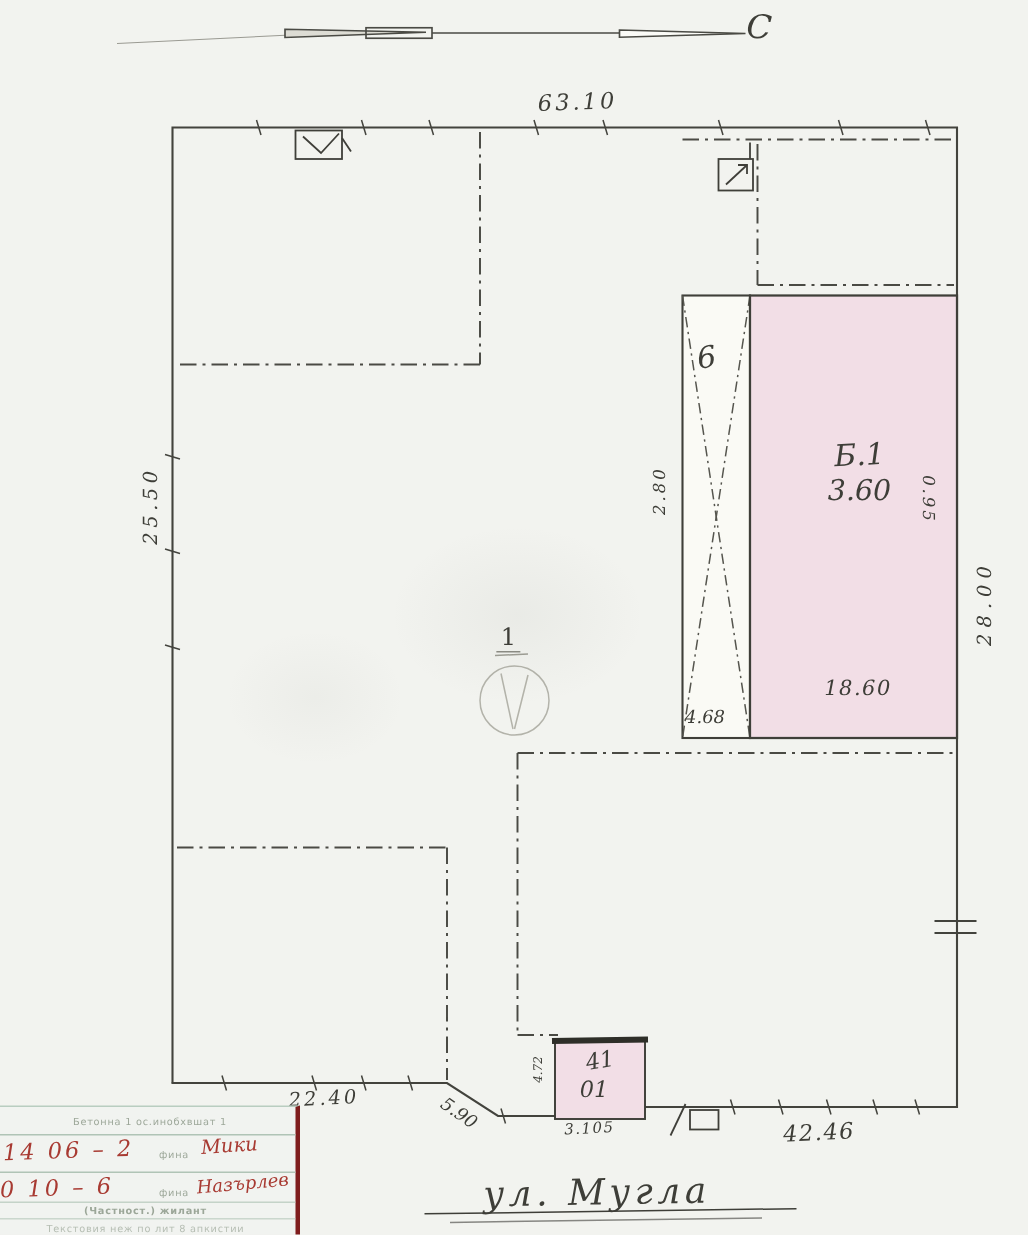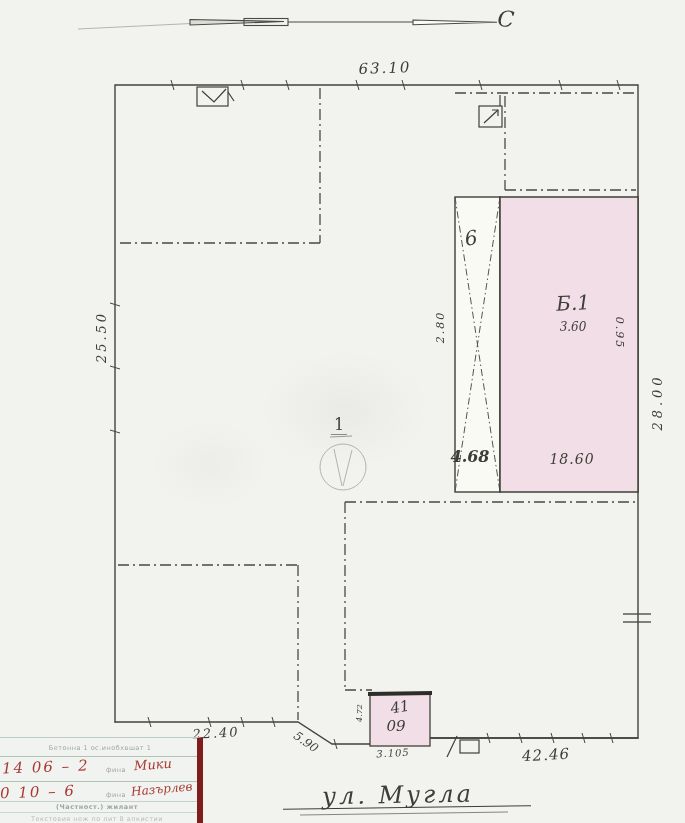--- a/index.html
+++ b/index.html
@@ -12,21 +12,21 @@
   .lbl{
     position:absolute;white-space:nowrap;color:#3e3e38;
     font-style:italic;font-family:"DejaVu Serif",serif;
     transform:translate(-50%,-50%);
   }
   .smudge{position:absolute;border-radius:50%;pointer-events:none;}
   .underline-stroke{position:absolute;background:#3e3e38;height:1px;}
   
   #stamp{
     position:absolute;left:0;top:737px;width:197px;height:86px;
-    border-right:6px solid #7f1d1d;border-top:1px solid #b9cdc0;
+    border-right:3px solid #7f1d1d;border-top:1px solid #b9cdc0;
     background:rgba(240,244,240,.6);
   }
   .stamp-line{position:absolute;left:0;width:100%;height:1px;background:#b0c4b6;}
   .stamp-print{
     position:absolute;color:#8e9a8a;font-size:6.5px;font-family:"DejaVu Sans",sans-serif;
     letter-spacing:.5px;opacity:.85;white-space:nowrap;transform:translate(-50%,0);
   }
   .stamp-red{
     position:absolute;color:#a83a32;font-style:italic;font-family:"DejaVu Serif",serif;
     white-space:nowrap;
@@ -144,39 +144,39 @@
 <div class="lbl" style="left:385px;top:68px;font-size:15px;letter-spacing:2px;transform:translate(-50%,-50%) rotate(-2deg);">63.10</div>
 
 <div class="lbl" style="left:101px;top:337px;font-size:13px;letter-spacing:3px;transform:translate(-50%,-50%) rotate(-90deg);">25.50</div>
 
 <div class="lbl" style="left:657px;top:402px;font-size:13px;letter-spacing:4px;transform:translate(-50%,-50%) rotate(-90deg);">28.00</div>
 
 <div class="lbl" style="left:471px;top:238px;font-size:20px;transform:translate(-50%,-50%) rotate(-8deg);">6</div>
 
 <div class="lbl" style="left:440px;top:327px;font-size:11px;letter-spacing:2px;transform:translate(-50%,-50%) rotate(-90deg);">2.80</div>
 
-<div class="lbl" style="left:470px;top:456px;font-size:16px;font-weight:bold;">4.68</div>
+<div class="lbl" style="left:470px;top:478px;font-size:12px;">4.68</div>
 
 <div class="lbl" style="left:573px;top:303px;font-size:20px;transform:translate(-50%,-50%) rotate(-3deg);">Б.1</div>
 
-<div class="lbl" style="left:573px;top:327px;font-size:12px;">3.60</div>
+<div class="lbl" style="left:573px;top:327px;font-size:19px;">3.60</div>
 
 <div class="lbl" style="left:572px;top:459px;font-size:14px;letter-spacing:1px;">18.60</div>
 
 <div class="lbl" style="left:619px;top:333px;font-size:11px;letter-spacing:2px;transform:translate(-50%,-50%) rotate(90deg);">0.95</div>
 
 <div class="lbl" style="left:339px;top:425px;font-size:16px;font-style:normal;border-bottom:1px solid #8a8a82;padding:0 3px;">1</div>
 
 <div class="lbl" style="left:216px;top:733px;font-size:13px;letter-spacing:2px;transform:translate(-50%,-50%) rotate(-3deg);">22.40</div>
 
 <div class="lbl" style="left:306px;top:742px;font-size:12px;transform:translate(-50%,-50%) rotate(35deg);">5.90</div>
 
 <div class="lbl" style="left:400px;top:707px;font-size:15px;transform:translate(-50%,-50%) rotate(-10deg);">41</div>
 
-<div class="lbl" style="left:396px;top:726px;font-size:15px;">09</div>
+<div class="lbl" style="left:396px;top:726px;font-size:15px;">01</div>
 
 <div class="lbl" style="left:359px;top:713px;font-size:8px;transform:translate(-50%,-50%) rotate(-90deg);">4.72</div>
 
 <div class="lbl" style="left:393px;top:753px;font-size:10px;letter-spacing:1px;transform:translate(-50%,-50%) rotate(-3deg);">3.105</div>
 
 <div class="lbl" style="left:546px;top:755px;font-size:15px;letter-spacing:1px;transform:translate(-50%,-50%) rotate(-3deg);">42.46</div>
 
 <div class="lbl" style="left:398px;top:795px;font-size:24px;letter-spacing:3px;transform:translate(-50%,-50%) rotate(-1deg);">ул. Мугла</div>
 <div class="underline-stroke" style="left:283px;top:807px;width:248px;transform:rotate(-0.8deg);"></div>
 <div class="underline-stroke" style="left:300px;top:813px;width:208px;opacity:.6;transform:rotate(-0.8deg);"></div>

